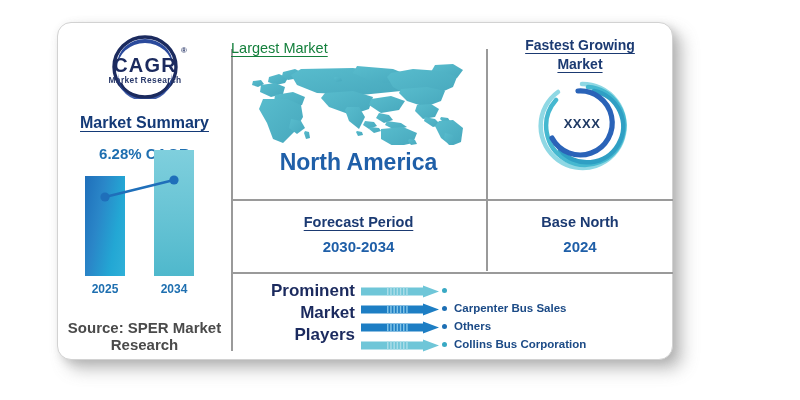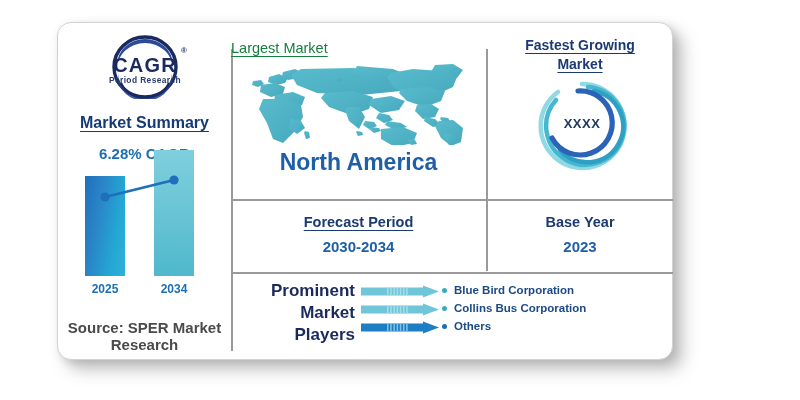--- a/index.html
+++ b/index.html
@@ -269,21 +269,21 @@
     <div class="left-panel">
 
       <div class="logo-wrap">
         <svg class="logo-badge" viewBox="0 0 80 64">
           <ellipse cx="40" cy="32" rx="31" ry="30" fill="none" stroke="#1b2a5e" stroke-width="3.4"></ellipse>
           <path d="M12,30 A28,26 0 0 1 68,30 L68,34 A28,26 0 0 0 12,34 Z" fill="#2b4a9c"></path>
           <path d="M13,38 A27,24 0 0 0 67,38 L67,42 A27,24 0 0 1 13,42 Z" fill="#2b4a9c" opacity="0.9"></path>
           <path d="M16,48 A25,20 0 0 0 64,48" fill="none" stroke="#1b2a5e" stroke-width="2.4"></path>
         </svg>
         <div class="logo-text-sper">CAGR</div>
-        <div class="logo-text-mr">Period Research</div>
+        <div class="logo-text-mr">Market Research</div>
         <div class="logo-reg">®</div>
       </div>
 
       <div class="ms-title">Market Summary</div>
       <div class="ms-cagr">6.28% CAGR</div>
 
       <div class="chart">
         <div class="bar" id="bar-2025"></div>
         <div class="bar" id="bar-2034"></div>
 
@@ -376,68 +376,81 @@
         <div class="ring-label">XXXX</div>
       </div>
     </div>
 
     <div class="forecast">
       <div class="cell-title u" id="forecast-title">Forecast Period</div>
       <div class="cell-value" id="forecast-value">2030-2034</div>
     </div>
 
     <div class="baseyear">
-      <div class="cell-title" id="base-title">Base Year</div>
-      <div class="cell-value" id="base-value">2023</div>
+      <div class="cell-title" id="base-title">Base North</div>
+      <div class="cell-value" id="base-value">2024</div>
     </div>
 
     <div class="players">
       <div id="players-heading">Prominent
 Market
 Players</div>
       <div class="players-list" id="players-list">
           <div class="player-row">
             <div class="player-bar"><svg viewBox="0 0 78 13" width="78" height="13">
                 <path d="M0,2.5 L62,2.5 L62,0.5 L78,6.5 L62,12.5 L62,10.5 L0,10.5 Z" fill="#6fc6d8"></path>
                 <rect x="26" y="2.5" width="1.5" height="8" fill="#a9dce8"></rect>
                 <rect x="29.2" y="2.5" width="1.5" height="8" fill="#a9dce8"></rect>
                 <rect x="32.4" y="2.5" width="1.5" height="8" fill="#a9dce8"></rect>
                 <rect x="35.6" y="2.5" width="1.5" height="8" fill="#a9dce8"></rect>
                 <rect x="38.8" y="2.5" width="1.5" height="8" fill="#a9dce8"></rect>
                 <rect x="42" y="2.5" width="1.5" height="8" fill="#a9dce8"></rect>
                 <rect x="45.2" y="2.5" width="1.5" height="8" fill="#a9dce8"></rect>
               </svg></div>
             <div class="player-dot" style="background: rgb(57, 169, 196);"></div>
-            <div class="player-name">Blue Bird Corporation</div>
+          </div>
+          <div class="player-row">
+            <div class="player-bar"><svg viewBox="0 0 78 13" width="78" height="13">
+                <path d="M0,2.5 L62,2.5 L62,0.5 L78,6.5 L62,12.5 L62,10.5 L0,10.5 Z" fill="#1d7ec4"></path>
+                <rect x="26" y="2.5" width="1.5" height="8" fill="#7fc2e6"></rect>
+                <rect x="29.2" y="2.5" width="1.5" height="8" fill="#7fc2e6"></rect>
+                <rect x="32.4" y="2.5" width="1.5" height="8" fill="#7fc2e6"></rect>
+                <rect x="35.6" y="2.5" width="1.5" height="8" fill="#7fc2e6"></rect>
+                <rect x="38.8" y="2.5" width="1.5" height="8" fill="#7fc2e6"></rect>
+                <rect x="42" y="2.5" width="1.5" height="8" fill="#7fc2e6"></rect>
+                <rect x="45.2" y="2.5" width="1.5" height="8" fill="#7fc2e6"></rect>
+              </svg></div>
+            <div class="player-dot" style="background: rgb(29, 111, 180);"></div>
+            <div class="player-name">Carpenter Bus Sales</div>
+          </div>
+          <div class="player-row">
+            <div class="player-bar"><svg viewBox="0 0 78 13" width="78" height="13">
+                <path d="M0,2.5 L62,2.5 L62,0.5 L78,6.5 L62,12.5 L62,10.5 L0,10.5 Z" fill="#1d7ec4"></path>
+                <rect x="26" y="2.5" width="1.5" height="8" fill="#7fc2e6"></rect>
+                <rect x="29.2" y="2.5" width="1.5" height="8" fill="#7fc2e6"></rect>
+                <rect x="32.4" y="2.5" width="1.5" height="8" fill="#7fc2e6"></rect>
+                <rect x="35.6" y="2.5" width="1.5" height="8" fill="#7fc2e6"></rect>
+                <rect x="38.8" y="2.5" width="1.5" height="8" fill="#7fc2e6"></rect>
+                <rect x="42" y="2.5" width="1.5" height="8" fill="#7fc2e6"></rect>
+                <rect x="45.2" y="2.5" width="1.5" height="8" fill="#7fc2e6"></rect>
+              </svg></div>
+            <div class="player-dot" style="background: rgb(29, 111, 180);"></div>
+            <div class="player-name">Others</div>
           </div>
           <div class="player-row">
             <div class="player-bar"><svg viewBox="0 0 78 13" width="78" height="13">
                 <path d="M0,2.5 L62,2.5 L62,0.5 L78,6.5 L62,12.5 L62,10.5 L0,10.5 Z" fill="#6fc6d8"></path>
                 <rect x="26" y="2.5" width="1.5" height="8" fill="#a9dce8"></rect>
                 <rect x="29.2" y="2.5" width="1.5" height="8" fill="#a9dce8"></rect>
                 <rect x="32.4" y="2.5" width="1.5" height="8" fill="#a9dce8"></rect>
                 <rect x="35.6" y="2.5" width="1.5" height="8" fill="#a9dce8"></rect>
                 <rect x="38.8" y="2.5" width="1.5" height="8" fill="#a9dce8"></rect>
                 <rect x="42" y="2.5" width="1.5" height="8" fill="#a9dce8"></rect>
                 <rect x="45.2" y="2.5" width="1.5" height="8" fill="#a9dce8"></rect>
               </svg></div>
             <div class="player-dot" style="background: rgb(57, 169, 196);"></div>
             <div class="player-name">Collins Bus Corporation</div>
           </div>
-          <div class="player-row">
-            <div class="player-bar"><svg viewBox="0 0 78 13" width="78" height="13">
-                <path d="M0,2.5 L62,2.5 L62,0.5 L78,6.5 L62,12.5 L62,10.5 L0,10.5 Z" fill="#1d7ec4"></path>
-                <rect x="26" y="2.5" width="1.5" height="8" fill="#7fc2e6"></rect>
-                <rect x="29.2" y="2.5" width="1.5" height="8" fill="#7fc2e6"></rect>
-                <rect x="32.4" y="2.5" width="1.5" height="8" fill="#7fc2e6"></rect>
-                <rect x="35.6" y="2.5" width="1.5" height="8" fill="#7fc2e6"></rect>
-                <rect x="38.8" y="2.5" width="1.5" height="8" fill="#7fc2e6"></rect>
-                <rect x="42" y="2.5" width="1.5" height="8" fill="#7fc2e6"></rect>
-                <rect x="45.2" y="2.5" width="1.5" height="8" fill="#7fc2e6"></rect>
-              </svg></div>
-            <div class="player-dot" style="background: rgb(29, 111, 180);"></div>
-            <div class="player-name">Others</div>
-          </div>
         </div>
     </div>
 
   </div>
 </div>
 
 </body></html>

